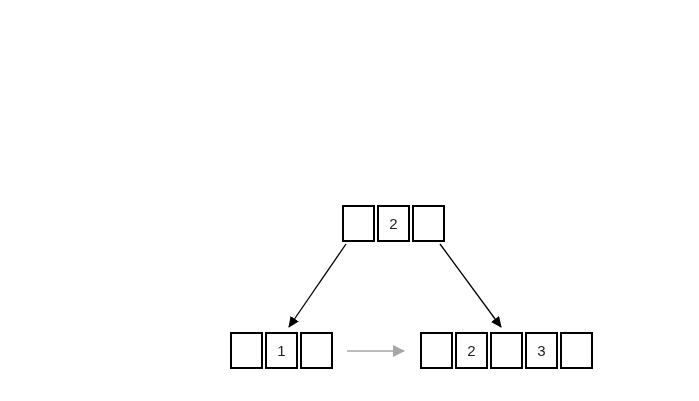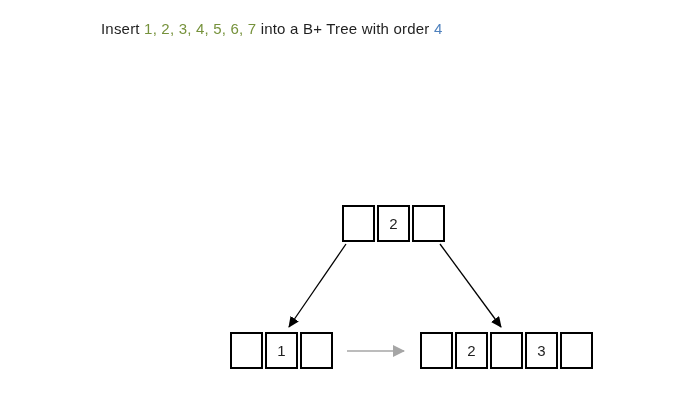--- a/index.html
+++ b/index.html
@@ -45,21 +45,20 @@
       justify-content: center;
       font-size: 15px;
       color: #1f1f1f;
     }
   </style>
 </head>
 <body>
 
 <div class="canvas">
 
-  <div class="title"><span>Insert </span><span style="color: rgb(118, 146, 60);">1, 2, 3, 4, 5, 6, 7</span><span> into a B+ Tree with order </span><span style="color: rgb(79, 129, 189);">4</span></div>
 
   <svg class="arrows" viewBox="0 0 699 401" xmlns="http://www.w3.org/2000/svg">
     <defs>
       <marker id="arrow-black" markerUnits="userSpaceOnUse" markerWidth="12" markerHeight="10" refX="10" refY="5" orient="auto">
         <path d="M0,0 L11,5 L0,10 z" fill="#000000"></path>
       </marker>
       <marker id="arrow-gray" markerUnits="userSpaceOnUse" markerWidth="13" markerHeight="12" refX="11" refY="6" orient="auto">
         <path d="M0,0 L12,6 L0,12 z" fill="#a6a6a6"></path>
       </marker>
     </defs>

